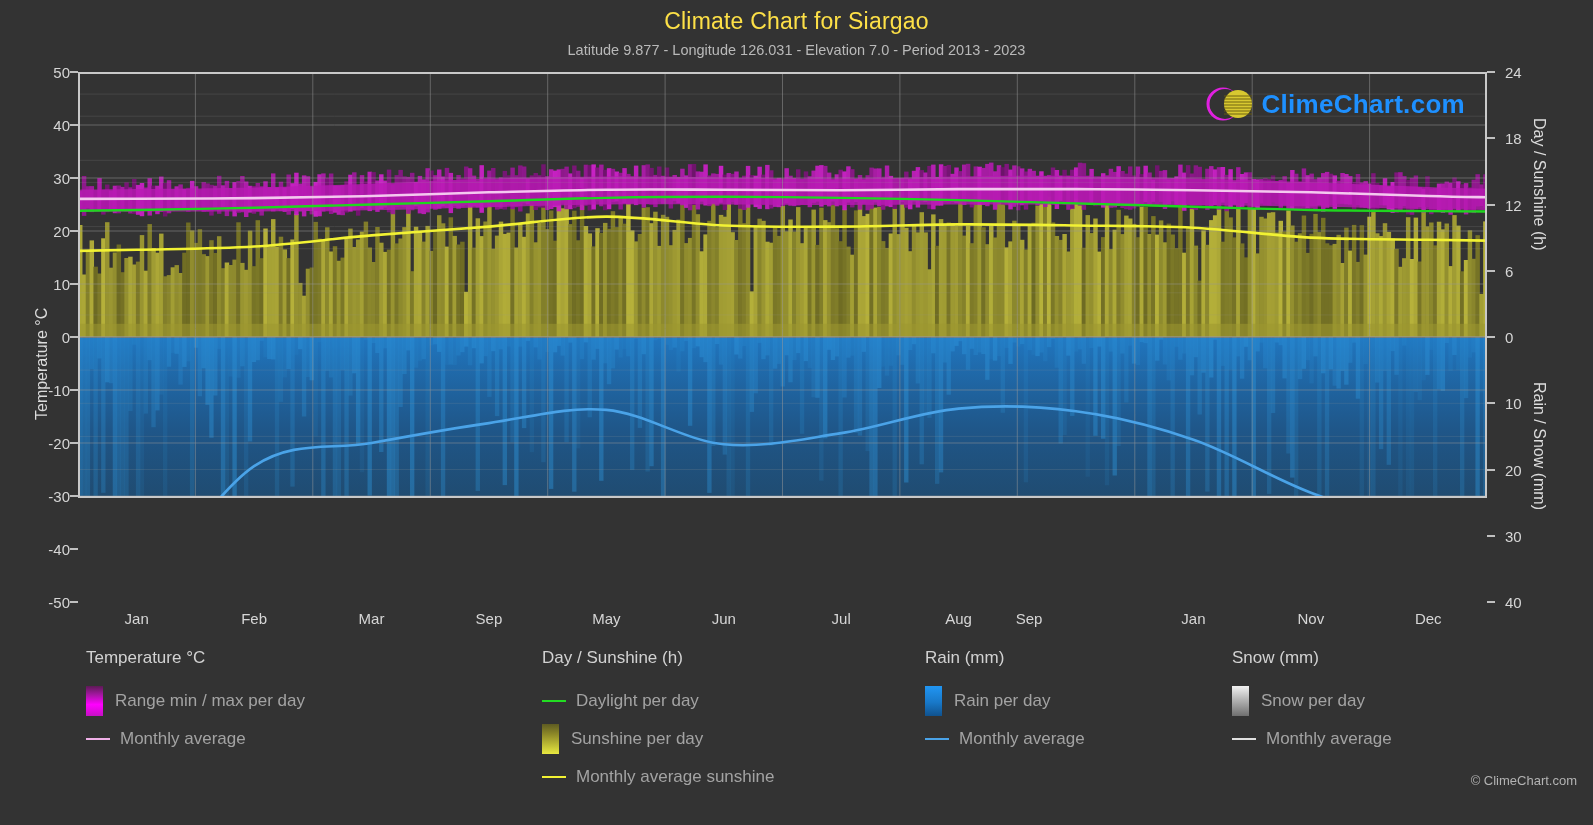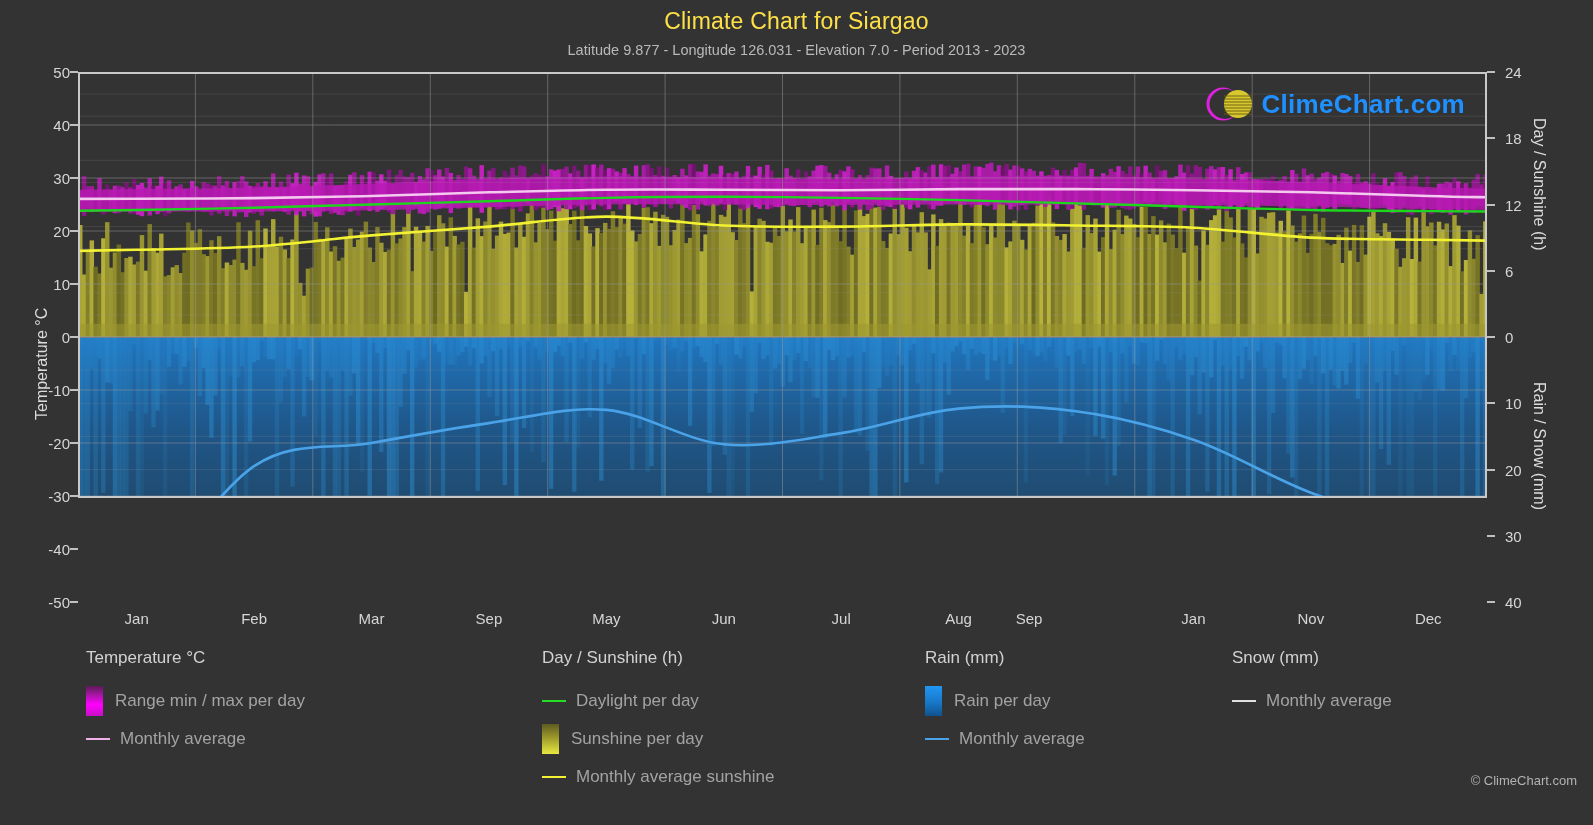--- a/index.html
+++ b/index.html
@@ -1420,20 +1420,24 @@
     </div>
     <div class="legend-row">
       <span class="swatch-line" style="border-top-color:#4aa3e8;"></span>
       <span class="lbl">Monthly average</span>
     </div>
   </div>
 
   <div class="legend-col" style="left:1232px;">
     <div class="legend-head">Snow (mm)</div>
     <div class="legend-row">
+      <span class="swatch-box sw-snow"></span>
+      <span class="lbl">Snow per day</span>
+    </div>
+    <div class="legend-row">
       <span class="swatch-line" style="border-top-color:#e0e0e0;"></span>
       <span class="lbl">Monthly average</span>
     </div>
   </div>
 </div>
 
 <div class="copyright">© ClimeChart.com</div>
 
 </div>
 

